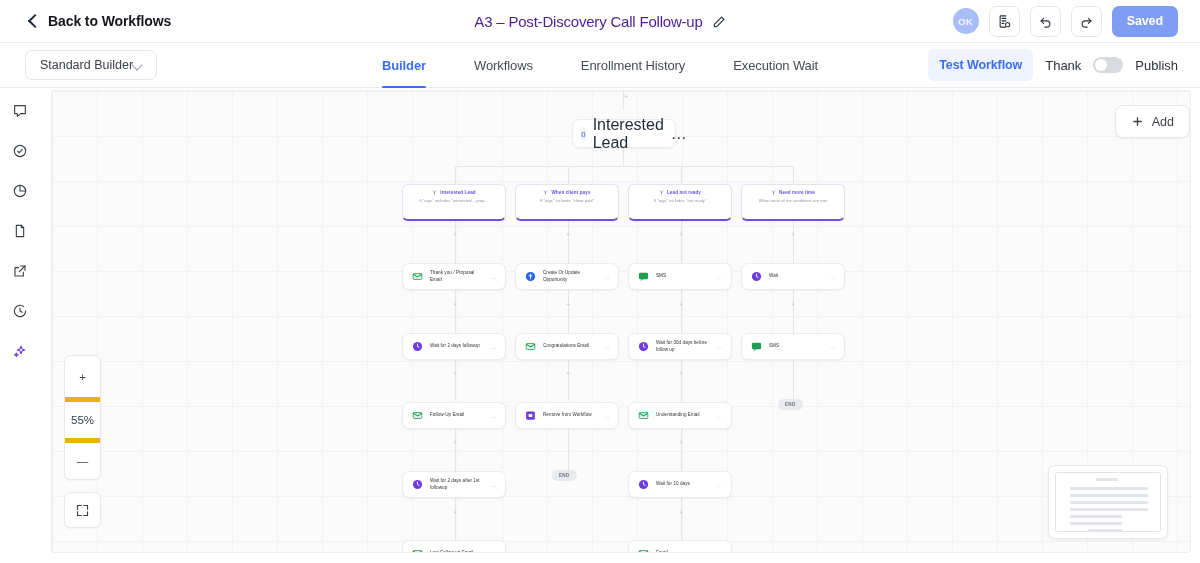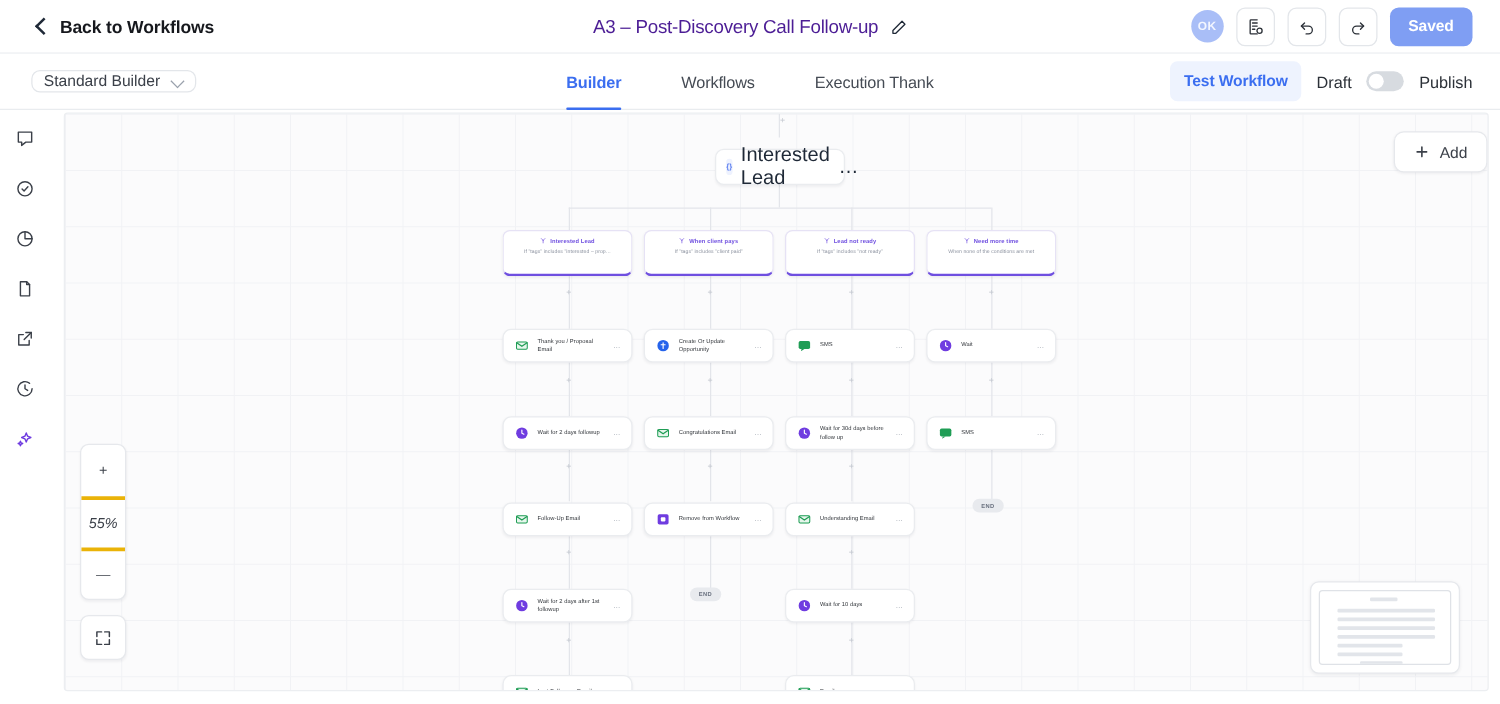--- a/index.html
+++ b/index.html
@@ -60,24 +60,24 @@
     border: none; letter-spacing: -.1px;
   }
 
   
   .subbar {
     position: absolute; top: 43px; left: 0; width: 1200px; height: 45px;
     background: #fff; border-bottom: 1px solid #e9ecef;
     display:flex; align-items:center;
   }
   .builder-select {
-    margin-left: 25px; width: 132px; height: 18px;
+    margin-left: 25px; width: 132px; height: 30px;
     border: 1px solid #e3e6ea; border-radius: 7px; background:#fff;
     display:flex; align-items:center; padding: 0 9px; cursor:pointer;
-    justify-content: space-between;
+    justify-content: center;
   }
   .builder-select span { font-size:12.5px; color:#3b4049; }
   .caret { width:9px; height:9px; position:relative; }
   .caret:before{
     content:""; position:absolute; left:0; top:0;
     width:7px;height:7px;border-right:1.4px solid #9aa1ac;border-bottom:1.4px solid #9aa1ac;
     transform: rotate(45deg);
   }
 
   .tabs {
@@ -204,21 +204,21 @@
   
   .zoom-group {
     position:absolute; left:64px; bottom:83px; width:37px;
     background:#fff; border:1px solid #e6e8ec; border-radius:7px;
     box-shadow:0 1px 2px rgba(16,24,40,.05); overflow:hidden;
   }
   .zoom-cell {
     height:41px; display:flex;align-items:center;justify-content:center;
     font-size:11.5px;color:#3b4049; cursor:pointer;
   }
-  .zoom-cell + .zoom-cell { border-top:3px solid #eab308;font-style:italic; }
+  .zoom-cell + .zoom-cell { border-top:5px solid #eab308; }
   .fit-btn {
     position:absolute; left:64px; bottom:35px; width:37px; height:36px;
     background:#fff; border:1px solid #e6e8ec; border-radius:7px;
     box-shadow:0 1px 2px rgba(16,24,40,.05);
     display:flex;align-items:center;justify-content:center;cursor:pointer;
   }
 
   
   .minimap {
     position:absolute; right:22px; bottom:13px; width:120px; height:74px;
@@ -277,26 +277,27 @@
 
   <div class="subbar">
     <div class="builder-select">
       <span>Standard Builder</span>
       <span class="caret"></span>
     </div>
 
     <div class="tabs">
       <div class="tab active">Builder</div>
       <div class="tab">Workflows</div>
-      <div class="tab">Execution Thank</div>
+      <div class="tab">Enrollment History</div>
+      <div class="tab">Execution Wait</div>
     </div>
 
     <div class="subbar-right">
       <button class="test-btn">Test Workflow</button>
-      <span class="draft-label">Draft</span>
+      <span class="draft-label">Thank</span>
       <div class="toggle">
         <div class="knob"></div>
       </div>
       <span class="publish-label">Publish</span>
     </div>
   </div>
 
   <div class="rail">
     <div class="rail-item">
       <svg width="16" height="16" viewBox="0 0 24 24" fill="none" stroke="#3b4049" stroke-width="1.7" stroke-linecap="round" stroke-linejoin="round">

